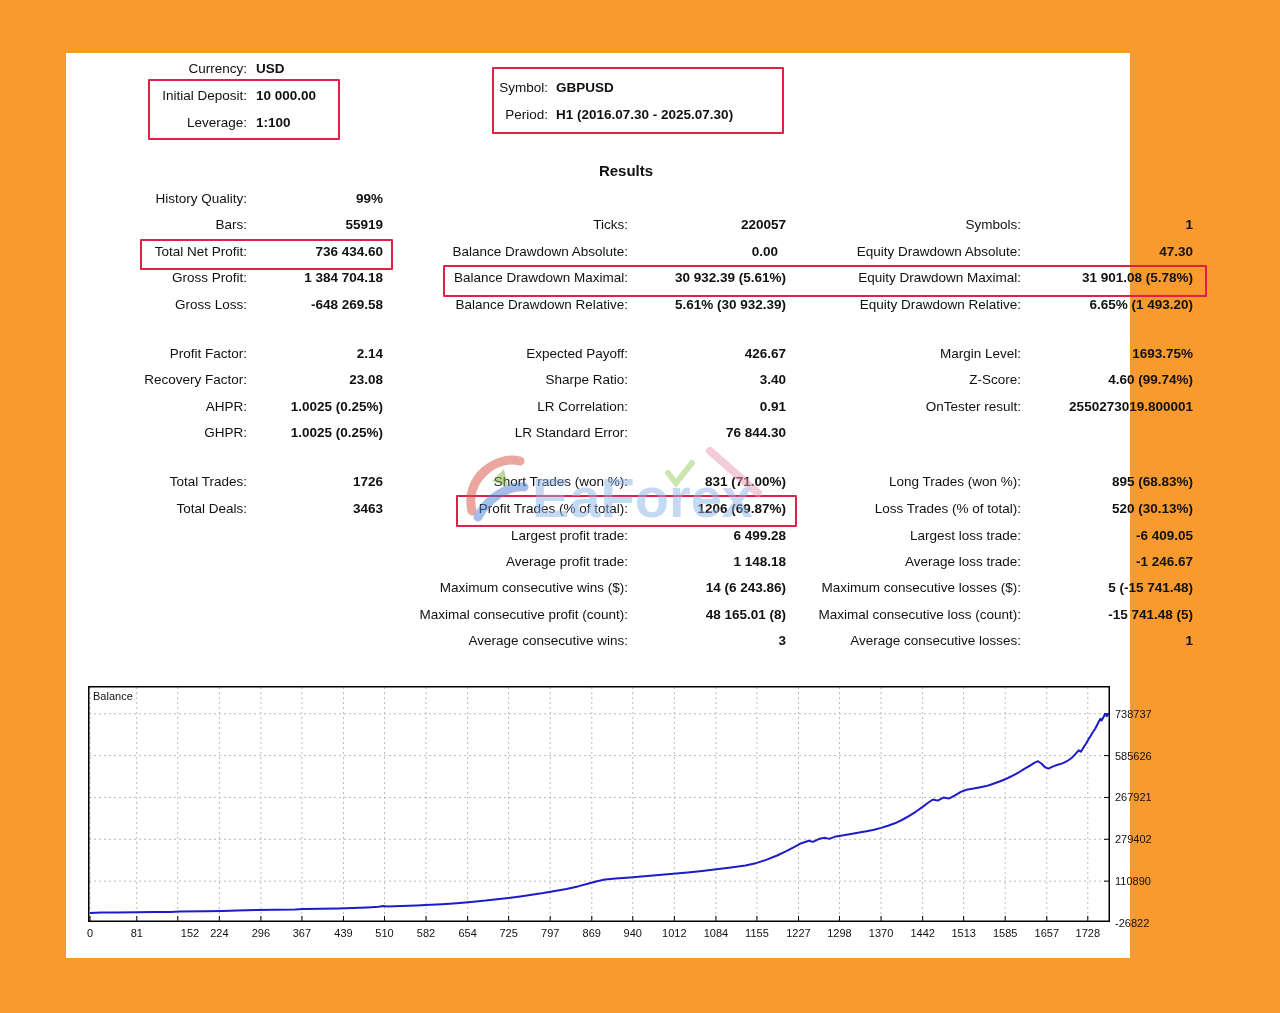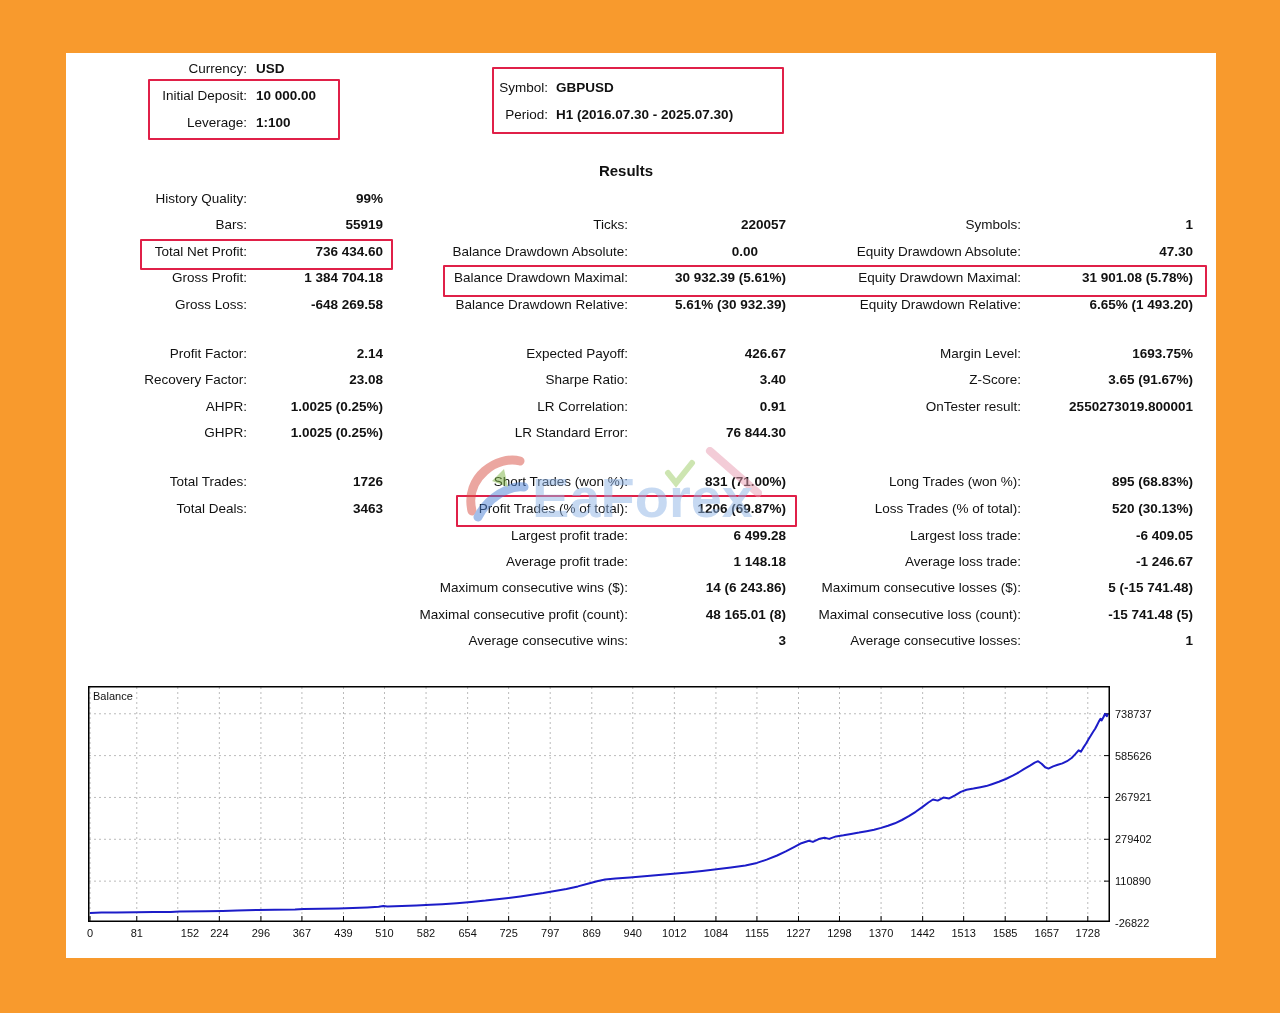--- a/index.html
+++ b/index.html
@@ -3,21 +3,21 @@
 <meta charset="utf-8">
 <style>
   html,body{margin:0;padding:0;}
   body{
     width:1280px;height:1013px;overflow:hidden;position:relative;
     background:#f89a2d;
     font-family:"Liberation Sans","DejaVu Sans",sans-serif;
     -webkit-font-smoothing:antialiased;
   }
   #content{
-    position:absolute;left:66px;top:53px;width:1150px;height:905px;
+    position:absolute;left:66px;top:53px;width:1064px;height:905px;
     background:#ffffff;
   }
   .lbl{color:#111;font-size:13.5px;white-space:nowrap;}
   .val{color:#111;font-size:13.5px;font-weight:bold;white-space:nowrap;}
   .pair-label{position:absolute;text-align:right;}
   .pair-value{position:absolute;text-align:left;}
   .stat-row{position:absolute;left:0;width:1150px;height:20px;}
   .stat-cell{position:absolute;top:0;overflow:visible;}
   .stat-cell.label{text-align:right;}
   .stat-cell.value{text-align:right;}
@@ -77,21 +77,21 @@
         <span class="stat-cell value val" style="left: 186px; width: 131px;">55919</span>
         <span class="stat-cell label lbl" style="left: 318px; width: 244px;">Ticks:</span>
         <span class="stat-cell value val" style="left: 566px; width: 154px;">220057</span>
         <span class="stat-cell label lbl" style="left: 738px; width: 217px;">Symbols:</span>
         <span class="stat-cell value val" style="left: 958px; width: 169px;">1</span>
       </div>
       <div class="stat-row" style="top: 191px;">
         <span class="stat-cell label lbl" style="left: 0px; width: 181px;">Total Net Profit:</span>
         <span class="stat-cell value val" style="left: 186px; width: 131px;">736 434.60</span>
         <span class="stat-cell label lbl" style="left: 318px; width: 244px;">Balance Drawdown Absolute:</span>
-        <span class="stat-cell value val" style="left: 538px; width: 154px;">0.00</span>
+        <span class="stat-cell value val" style="left: 558px; width: 154px;">0.00</span>
         <span class="stat-cell label lbl" style="left: 738px; width: 217px;">Equity Drawdown Absolute:</span>
         <span class="stat-cell value val" style="left: 958px; width: 169px;">47.30</span>
       </div>
       <div class="stat-row" style="top: 217px;">
         <span class="stat-cell label lbl" style="left: 0px; width: 181px;">Gross Profit:</span>
         <span class="stat-cell value val" style="left: 186px; width: 131px;">1 384 704.18</span>
         <span class="stat-cell label lbl" style="left: 318px; width: 244px;">Balance Drawdown Maximal:</span>
         <span class="stat-cell value val" style="left: 566px; width: 154px;">30 932.39 (5.61%)</span>
         <span class="stat-cell label lbl" style="left: 738px; width: 217px;">Equity Drawdown Maximal:</span>
         <span class="stat-cell value val" style="left: 958px; width: 169px;">31 901.08 (5.78%)</span>
@@ -111,21 +111,21 @@
         <span class="stat-cell value val" style="left: 566px; width: 154px;">426.67</span>
         <span class="stat-cell label lbl" style="left: 738px; width: 217px;">Margin Level:</span>
         <span class="stat-cell value val" style="left: 958px; width: 169px;">1693.75%</span>
       </div>
       <div class="stat-row" style="top: 319px;">
         <span class="stat-cell label lbl" style="left: 0px; width: 181px;">Recovery Factor:</span>
         <span class="stat-cell value val" style="left: 186px; width: 131px;">23.08</span>
         <span class="stat-cell label lbl" style="left: 318px; width: 244px;">Sharpe Ratio:</span>
         <span class="stat-cell value val" style="left: 566px; width: 154px;">3.40</span>
         <span class="stat-cell label lbl" style="left: 738px; width: 217px;">Z-Score:</span>
-        <span class="stat-cell value val" style="left: 958px; width: 169px;">3.65 (91.67%)</span>
+        <span class="stat-cell value val" style="left: 958px; width: 169px;">4.60 (99.74%)</span>
       </div>
       <div class="stat-row" style="top: 346px;">
         <span class="stat-cell label lbl" style="left: 0px; width: 181px;">AHPR:</span>
         <span class="stat-cell value val" style="left: 186px; width: 131px;">1.0025 (0.25%)</span>
         <span class="stat-cell label lbl" style="left: 318px; width: 244px;">LR Correlation:</span>
         <span class="stat-cell value val" style="left: 566px; width: 154px;">0.91</span>
         <span class="stat-cell label lbl" style="left: 738px; width: 217px;">OnTester result:</span>
         <span class="stat-cell value val" style="left: 958px; width: 169px;">2550273019.800001</span>
       </div>
       <div class="stat-row" style="top: 372px;">

